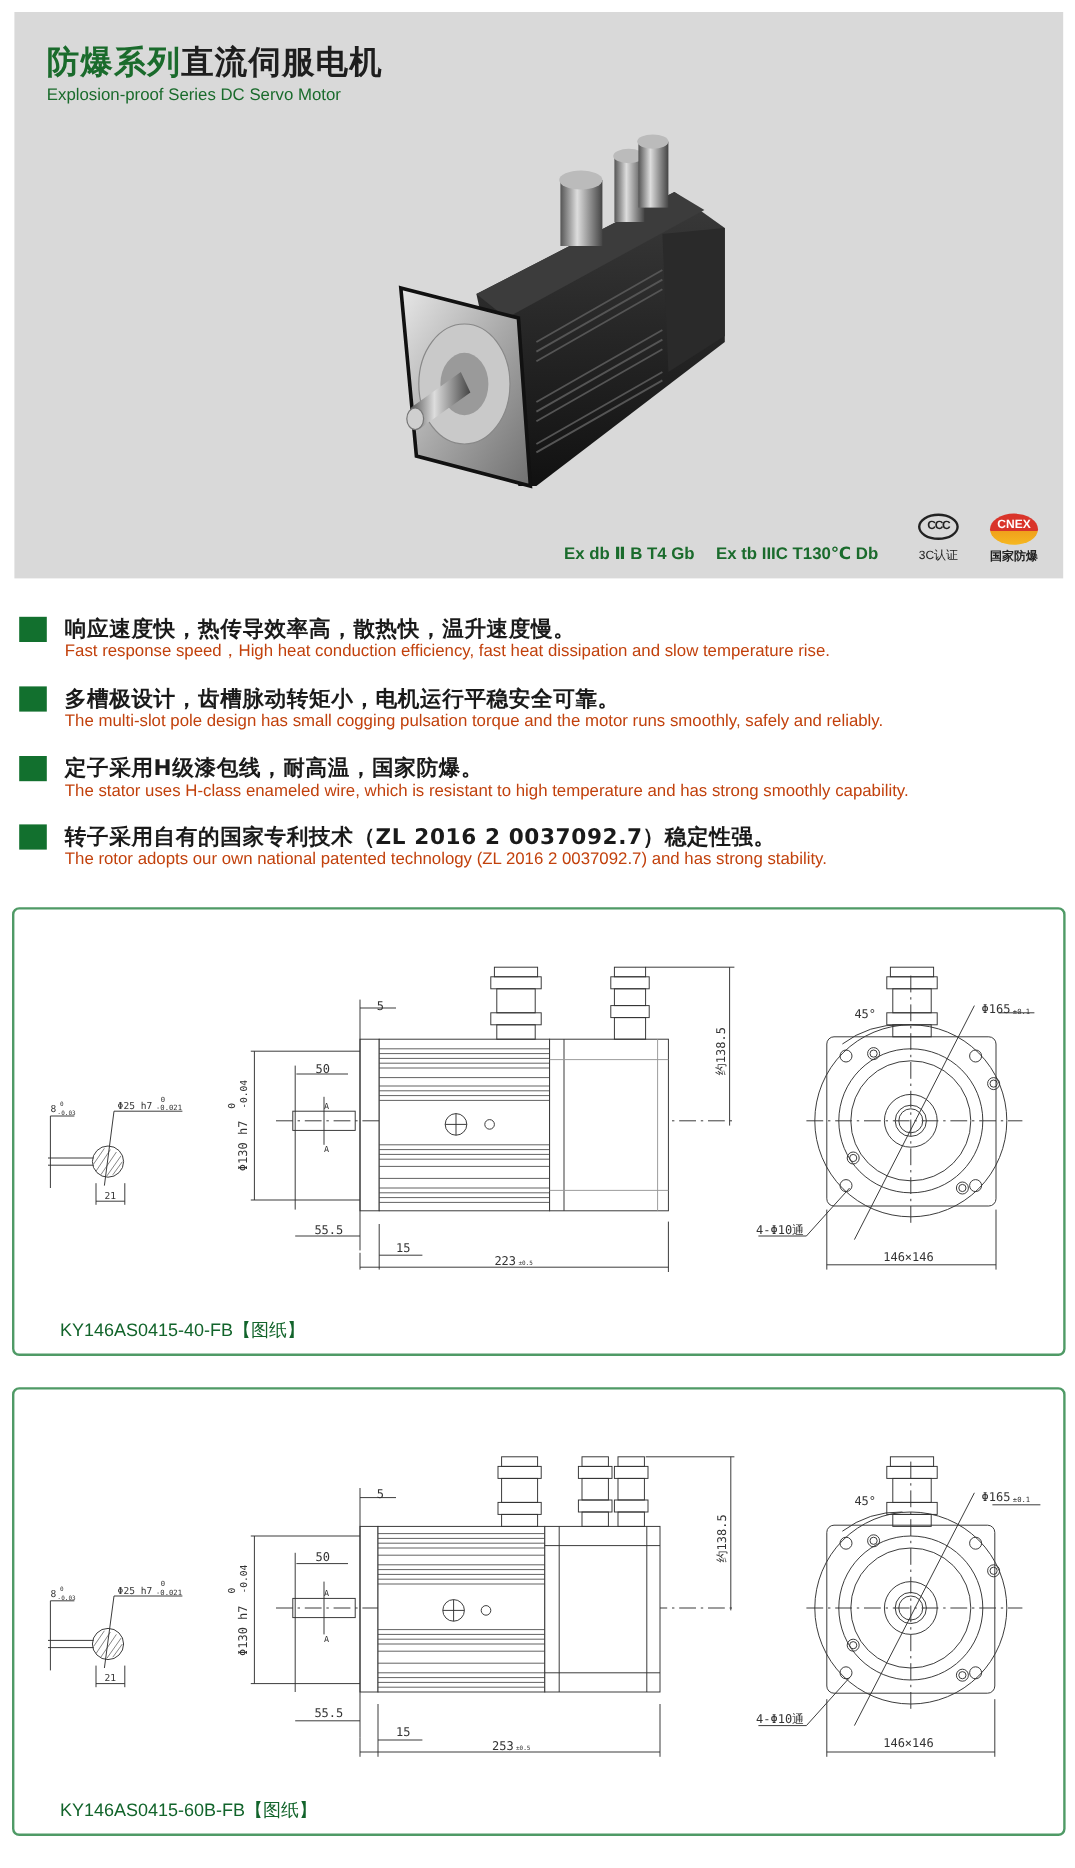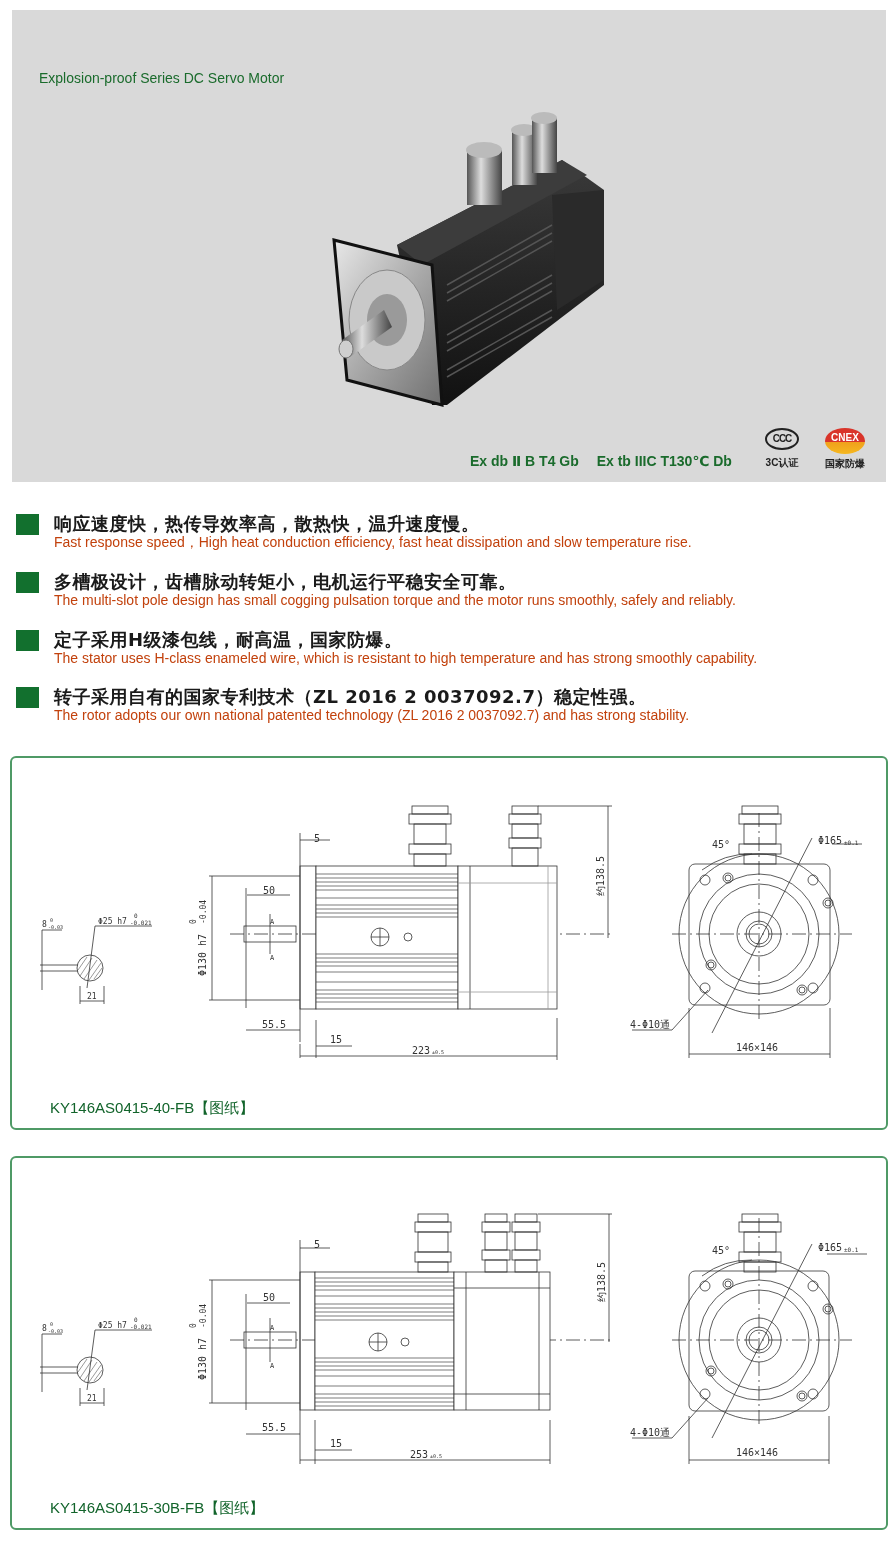--- a/index.html
+++ b/index.html
@@ -7,38 +7,41 @@
   .hero { position: absolute; left: 12px; top: 10px; width: 874px; height: 472px; background: #d9d9d9; }
   .hero-title { position: absolute; left: 27px; top: 24px; font-size: 27px; font-weight: bold; letter-spacing: 1px; font-family: "DejaVu Sans", sans-serif; }
   .hero-title .green { color: #1a6b2c; }
   .hero-title .dark { color: #1e1e1e; }
   .hero-sub { position: absolute; left: 27px; top: 60px; font-size: 14px; color: #1a6b2c; }
   .motor { position: absolute; left: 300px; top: 95px; width: 320px; height: 310px; }
   .cert { position: absolute; left: 458px; top: 443px; font-size: 14px; color: #1a6b2c; font-weight: bold; white-space: nowrap; }
   .cert span { margin-right: 14px; text-align: center; }
   .ccc { position: absolute; left: 748px; top: 418px; width: 44px; text-align: center; }
   .ccc-logo { width: 34px; height: 22px; border: 2px solid #222; border-radius: 50%; margin: 0 auto; font-size: 10px; font-weight: bold; line-height: 18px; color: #222; letter-spacing: -1px; }
-  .ccc-label { font-size: 10px; font-weight: bold; color: #222; margin-top: 6px; }
+  .ccc-label { font-size: 10px; font-weight: normal; color: #222; margin-top: 6px; }
   .cnex { position: absolute; left: 803px; top: 418px; width: 60px; text-align: center; }
   .cnex-logo { width: 40px; height: 26px; margin: 0 auto; border-radius: 50%; background: linear-gradient(#d9342a 0%, #d9342a 55%, #f0a01c 55%, #f5b820 100%); color: #fff; font-size: 10px; font-weight: bold; line-height: 20px; }
   .cnex-label { font-size: 10px; font-weight: bold; color: #222; margin-top: 3px; }
 
   .feature { position: absolute; left: 16px; width: 870px; }
   .feature .sq { position: absolute; left: 0; top: 2px; width: 23px; height: 21px; background: #12702e; }
   .feature .zh { position: absolute; left: 38px; top: 0; font-size: 18px; font-weight: bold; color: #1a1a1a; white-space: nowrap; font-family: "DejaVu Sans", sans-serif; letter-spacing: 0.5px; }
   .feature .en { position: absolute; left: 38px; top: 22px; font-size: 14px; color: #c2410c; white-space: nowrap; }
 
   .panel { position: absolute; left: 10px; width: 878px; border: 2px solid #4f9a66; border-radius: 6px; background: #fff; }
   .panel svg { position: absolute; left: 0; top: 0; }
   .panel-label { position: absolute; left: 38px; font-size: 15px; color: #12642b; white-space: nowrap; }
 </style>
 </head>
 <body>
 
 <div class="hero">
+  <div class="hero-title">
+    <span class="green">防爆系列</span><span class="dark">直流伺服电机</span>
+  </div>
   <div class="hero-sub">Explosion-proof Series DC Servo Motor</div>
 
   <svg class="motor" viewBox="0 0 320 310">
     <defs>
       <linearGradient id="flange" x1="0" y1="0" x2="1" y2="1">
         <stop offset="0" stop-color="#e8e8e8"></stop>
           <stop offset="0.5" stop-color="#a9a9a9"></stop>
           <stop offset="1" stop-color="#707070"></stop>
       </linearGradient>
       <linearGradient id="body" x1="0" y1="0" x2="0" y2="1">
@@ -443,15 +446,15 @@
     </g>
     <g fill="#333" stroke="none" font-size="10">
       <text x="700" y="96">45°</text>
       <text x="806" y="93">Φ165</text>
       <text x="832" y="94" font-size="6">±0.1</text>
       <text x="618" y="278">4-Φ10通</text>
       <text x="724" y="298">146×146</text>
     </g>
   </svg>
   <div class="panel-label" style="top:341px;">
-    <span>KY146AS0415-30B-FB</span><span style="cursor:pointer;">【图纸】</span>
+    <span>KY146AS0415-60B-FB</span><span style="cursor:pointer;">【图纸】</span>
   </div>
 </div>
 
 </body></html>

